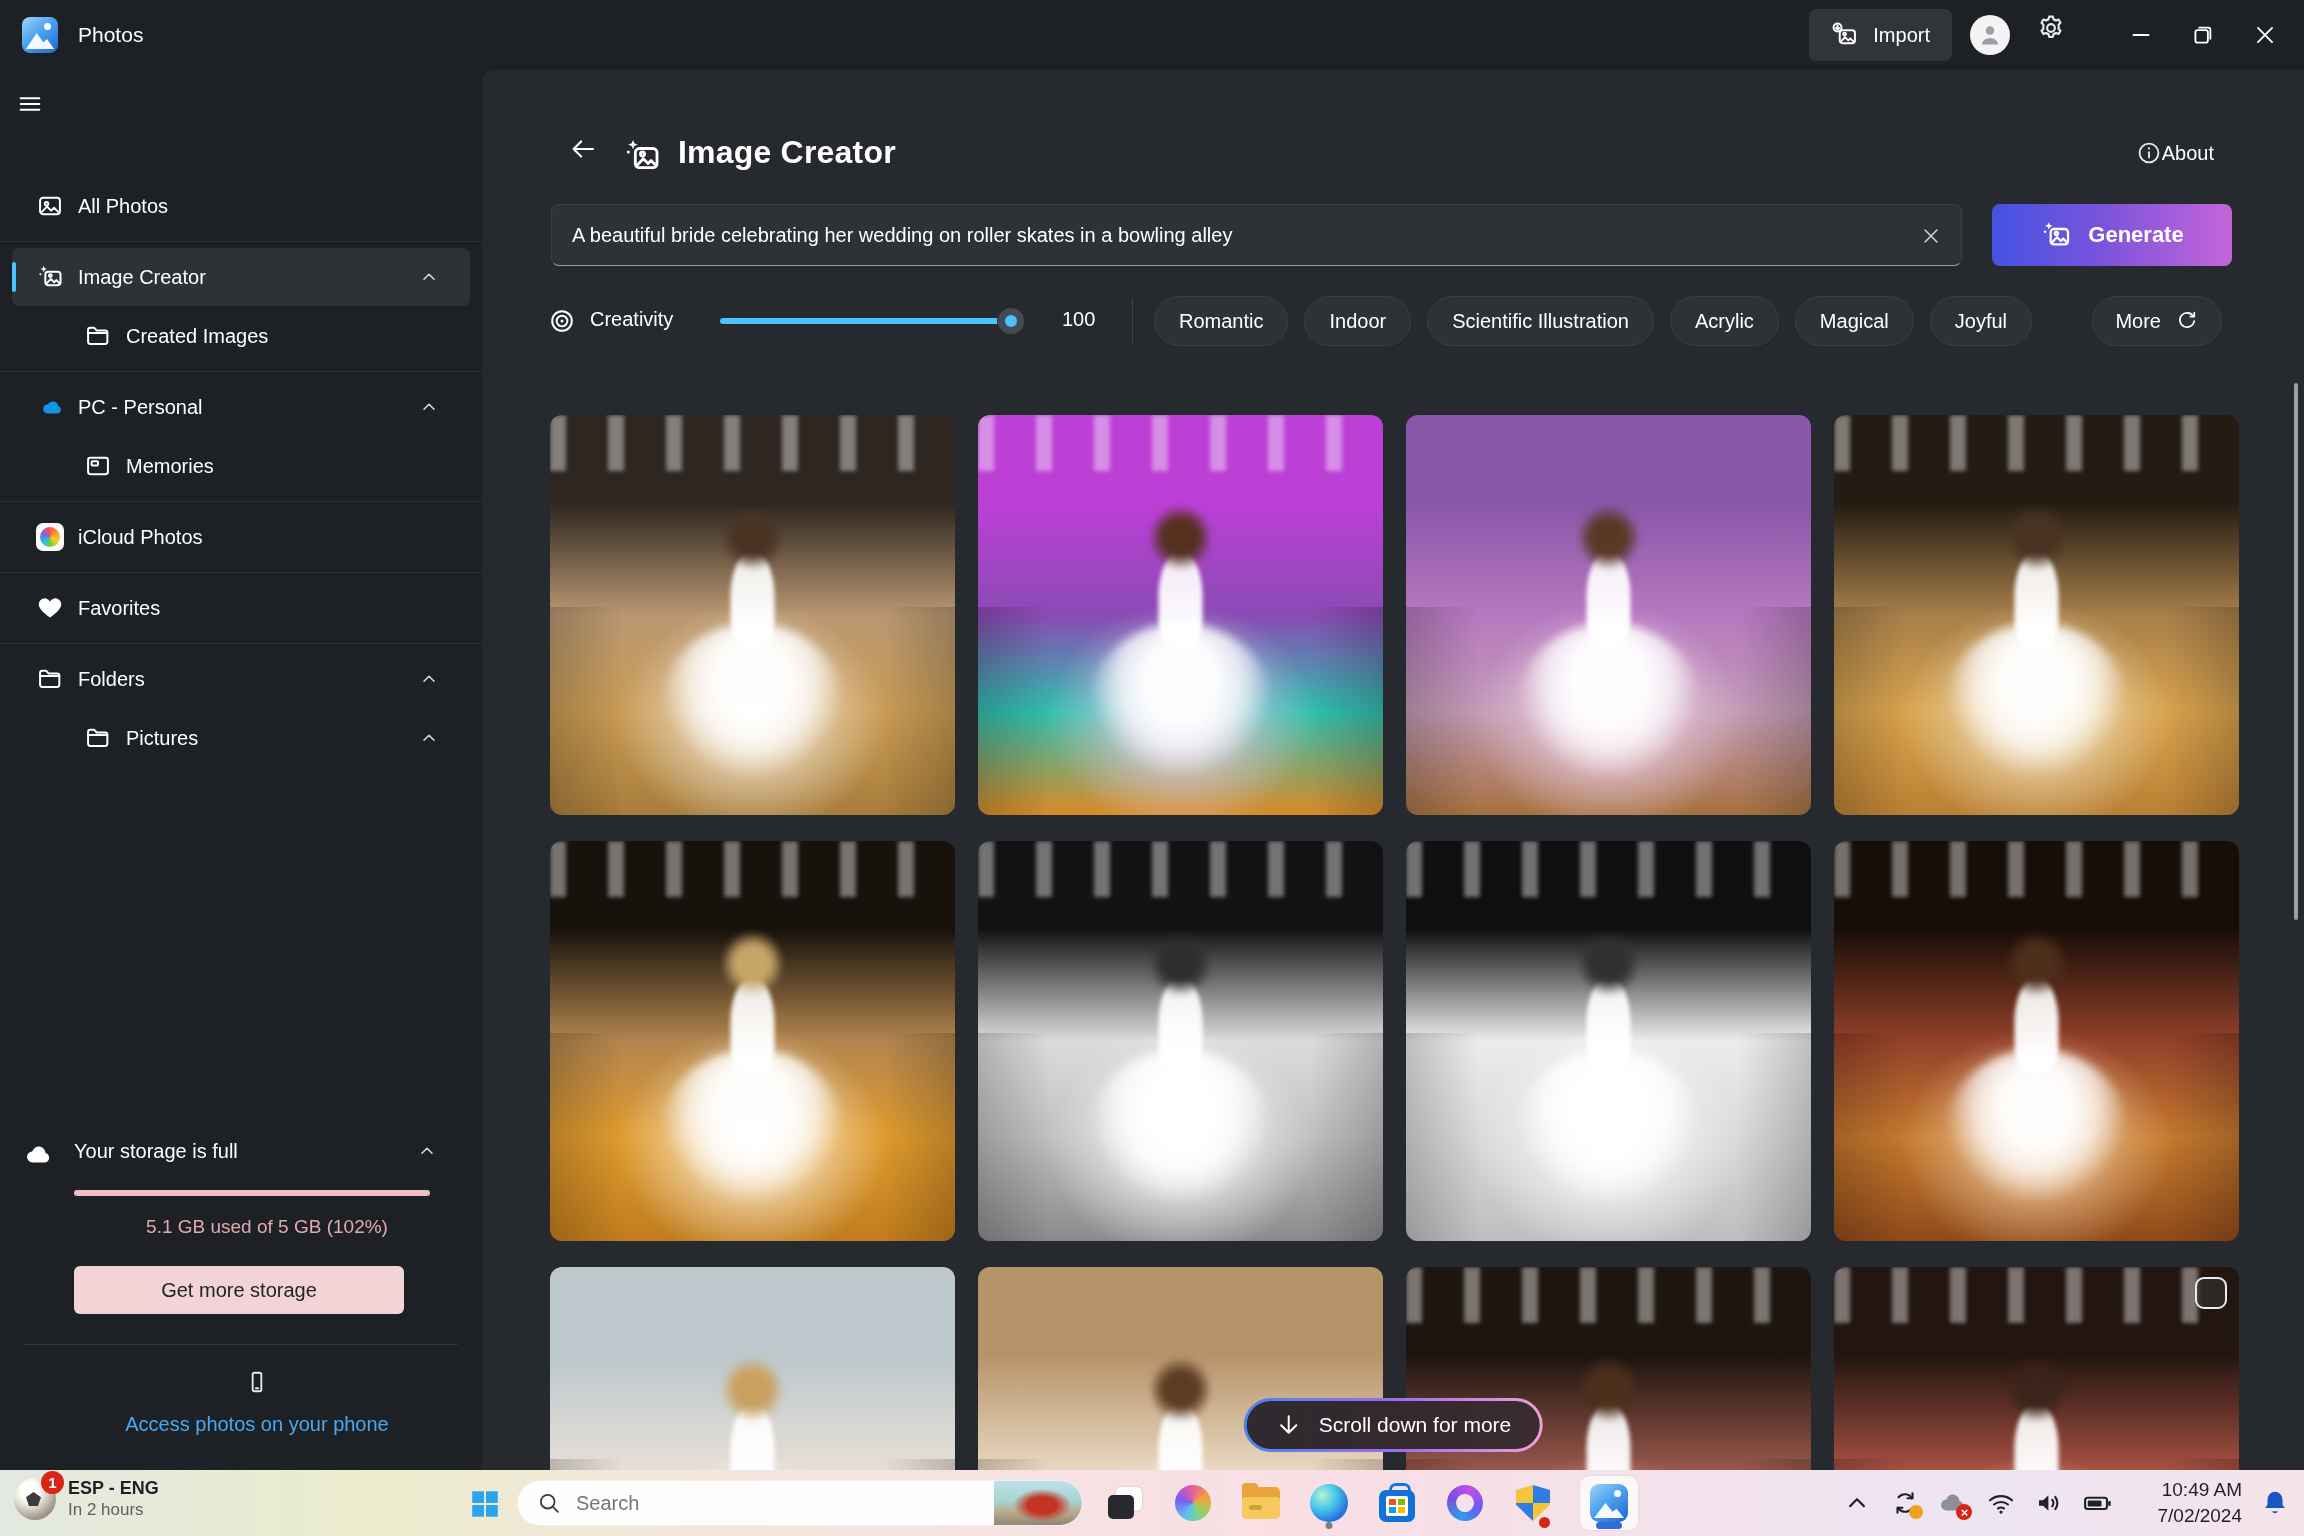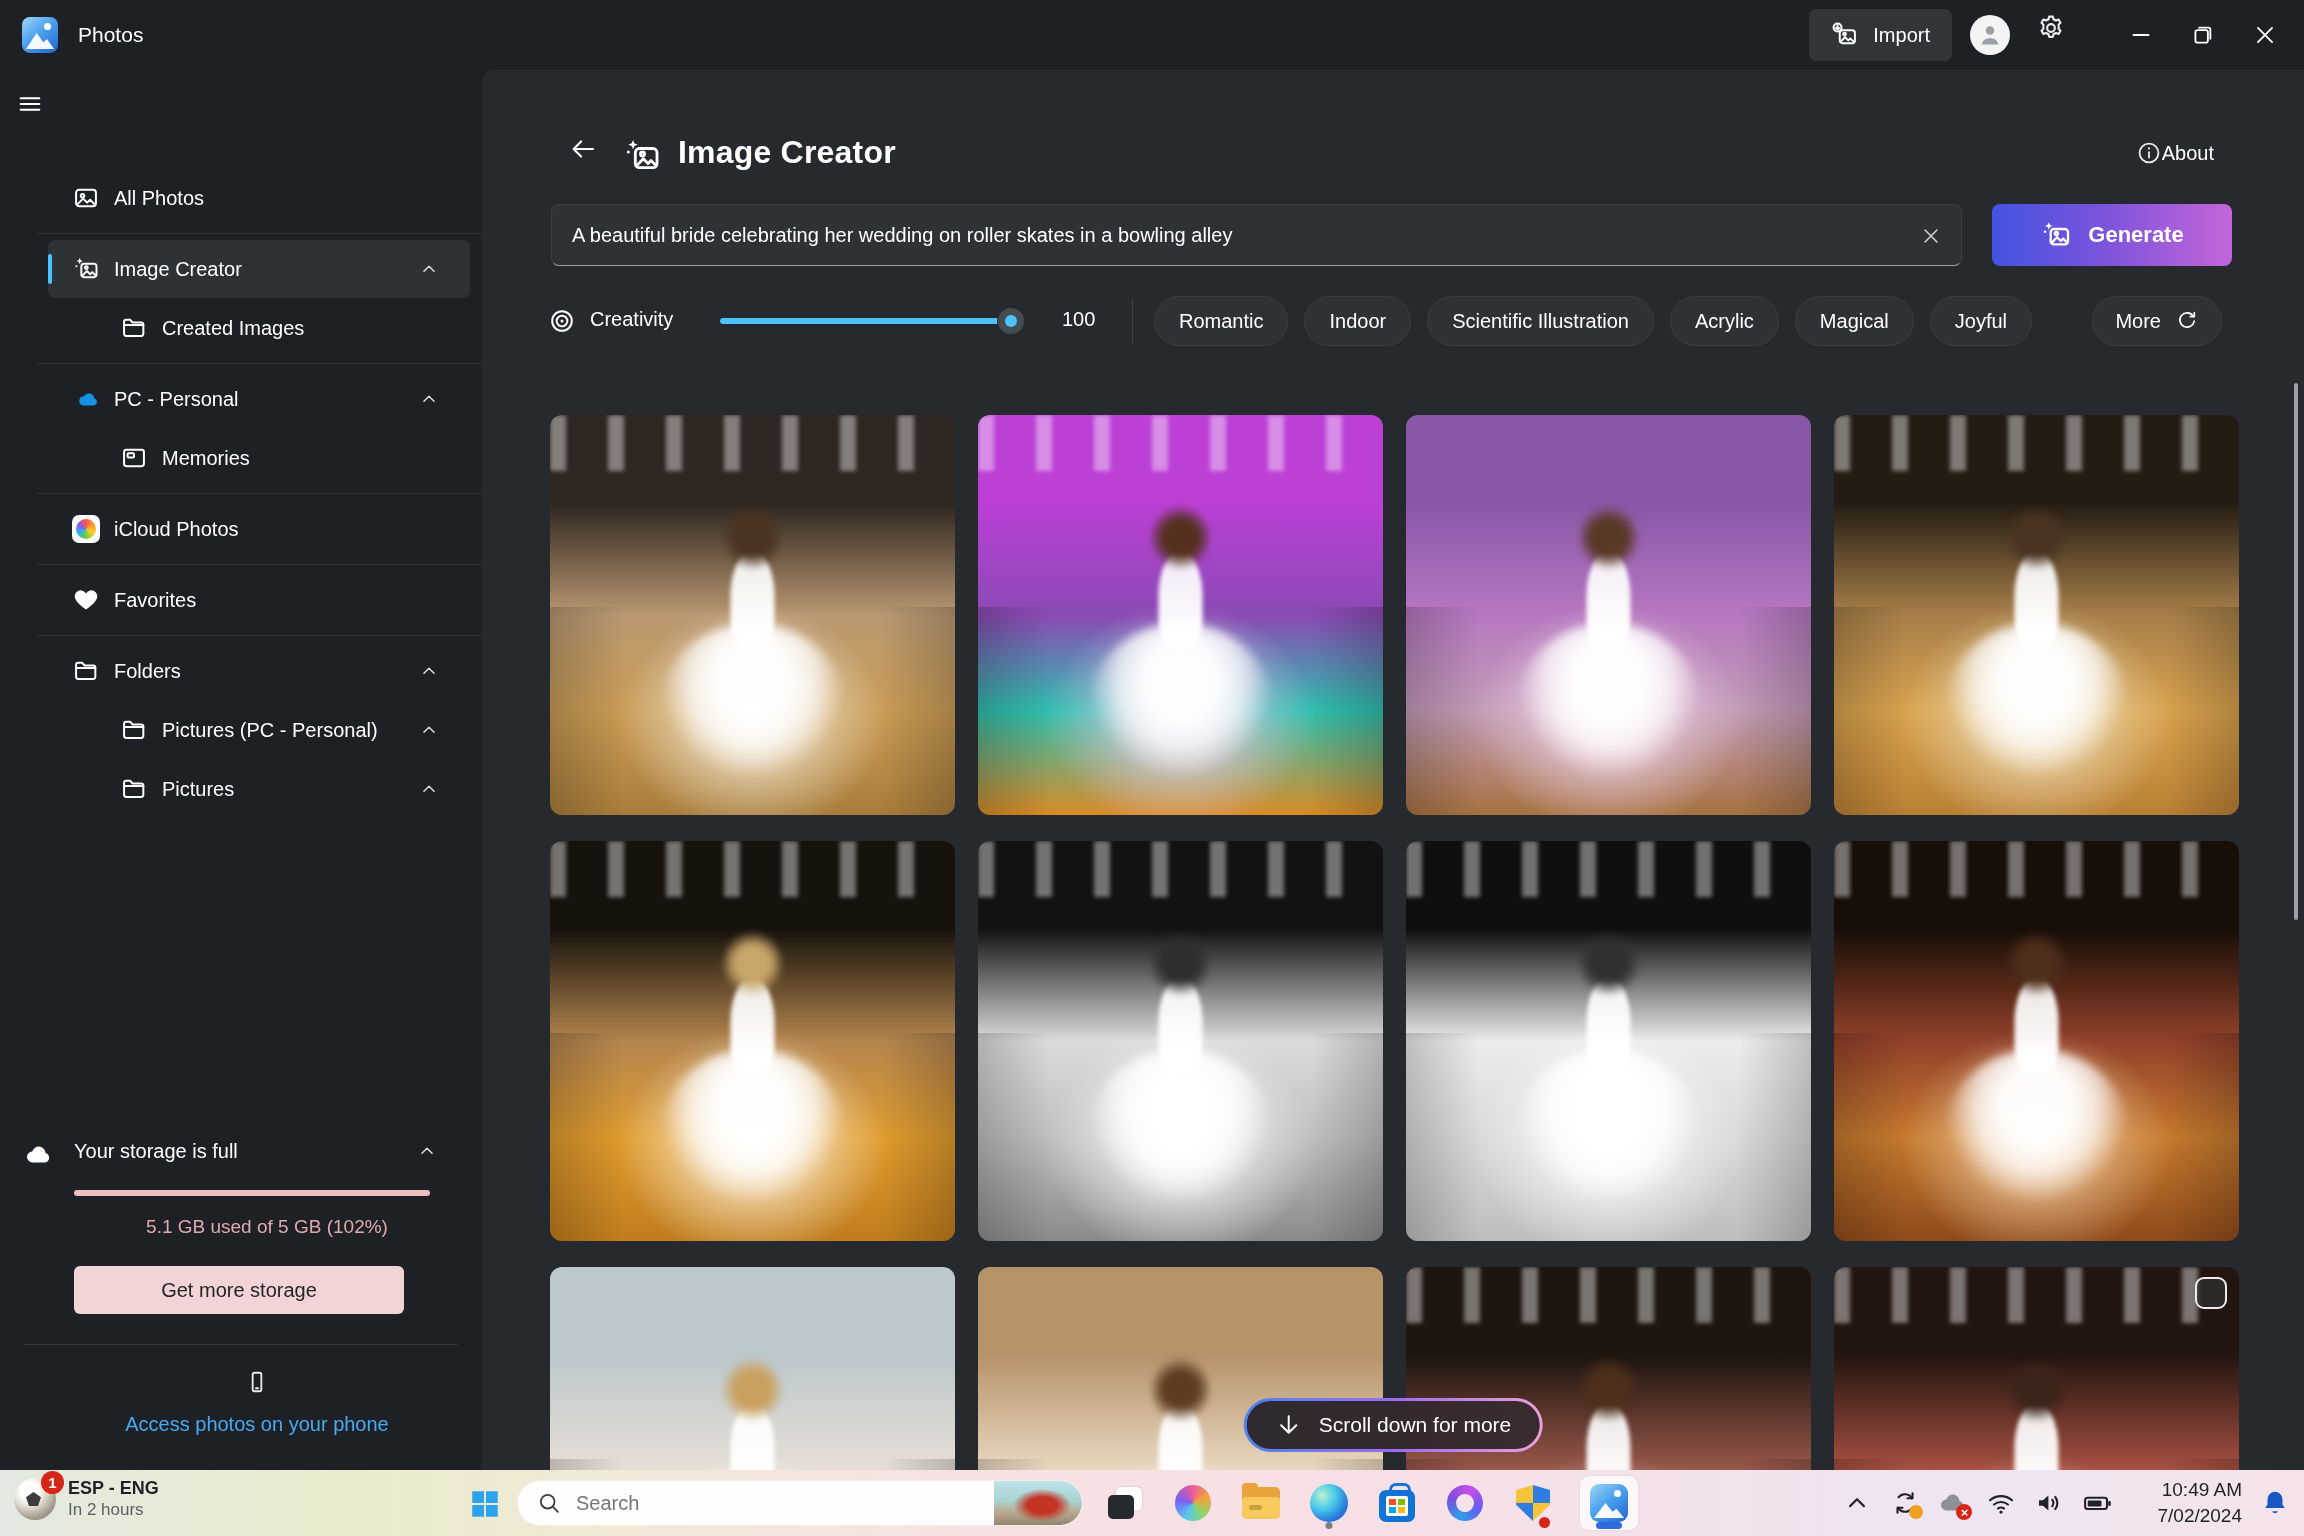--- a/index.html
+++ b/index.html
@@ -29,21 +29,21 @@
   .gear-btn { width:44px; height:44px; color:#e8eaec; margin-right:30px; }
   .gear-btn .icon{ width:30px; height:30px; }
   .win-btn { width:62px; height:62px; display:flex; align-items:center; justify-content:center; color:#fff; }
   .win-btn .icon { width:26px; height:26px; }
   .win-btn.close { margin-right:8px; }
 
   
   .sidebar { position:absolute; left:0; top:70px; width:482px; bottom:66px; background:#1d2024; }
   .hamburger { position:absolute; left:16px; top:20px; width:46px; height:42px; color:#fff; border-radius:6px; }
   .hamburger .icon { width:28px; height:28px; }
-  .nav { position:absolute; left:0; right:0; top:98px;padding-left:36px; }
+  .nav { position:absolute; left:0; right:0; top:106px; }
   .nav-item { height:58px; margin:1px 12px; border-radius:7px; display:flex; align-items:center; padding:0 16px 0 24px; font-size:20px; position:relative; }
   .nav-item.indent { padding-left:72px; }
   .nav-item.selected { background:#2d3237; }
   .nav-item.selected::before { content:""; position:absolute; left:0; top:14px; width:4px; height:30px; border-radius:3px; background:#4cc2ff; }
   .nav-item .icon { width:28px; height:28px; margin-right:14px; color:#fff; }
   .nav-item .label { flex:1 1 auto; white-space:nowrap; overflow:hidden; }
   .nav-item .chev { width:22px; height:22px; color:#d7dadd; }
   .nav-divider { height:1px; background:#2e3237; margin:6px 0; }
 
   .icloud-tile { width:28px; height:28px; border-radius:7px; background:#fbfbfb; display:flex; align-items:center; justify-content:center; }
@@ -363,34 +363,20 @@
           </svg>
         </span>
       </div>
       <div class="nav-item indent">
         <span class="icon">
           <svg viewBox="0 0 24 24" fill="none" stroke="currentColor" stroke-width="1.7" stroke-linecap="round" stroke-linejoin="round">
             <path d="M3.5 17V6.8A1.8 1.8 0 0 1 5.3 5h3.5l2 2.3h7.4A1.8 1.8 0 0 1 20 9.1V17a1.8 1.8 0 0 1-1.8 1.8H5.3A1.8 1.8 0 0 1 3.5 17z"></path>
             <path d="M3.5 9.5h16.5"></path>
           </svg>
         </span>
-        <span class="label">Pictures (PC - Personal)</span>
-        <span class="icon chev">
-          <svg viewBox="0 0 24 24" fill="none" stroke="currentColor" stroke-width="1.7" stroke-linecap="round" stroke-linejoin="round">
-            <path d="M6.5 14.5L12 9l5.5 5.5"></path>
-          </svg>
-        </span>
-      </div>
-      <div class="nav-item indent">
-        <span class="icon">
-          <svg viewBox="0 0 24 24" fill="none" stroke="currentColor" stroke-width="1.7" stroke-linecap="round" stroke-linejoin="round">
-            <path d="M3.5 17V6.8A1.8 1.8 0 0 1 5.3 5h3.5l2 2.3h7.4A1.8 1.8 0 0 1 20 9.1V17a1.8 1.8 0 0 1-1.8 1.8H5.3A1.8 1.8 0 0 1 3.5 17z"></path>
-            <path d="M3.5 9.5h16.5"></path>
-          </svg>
-        </span>
         <span class="label">Pictures</span>
         <span class="icon chev">
           <svg viewBox="0 0 24 24" fill="none" stroke="currentColor" stroke-width="1.7" stroke-linecap="round" stroke-linejoin="round">
             <path d="M6.5 14.5L12 9l5.5 5.5"></path>
           </svg>
         </span>
       </div>
     </div>
 
   <div class="storage">

